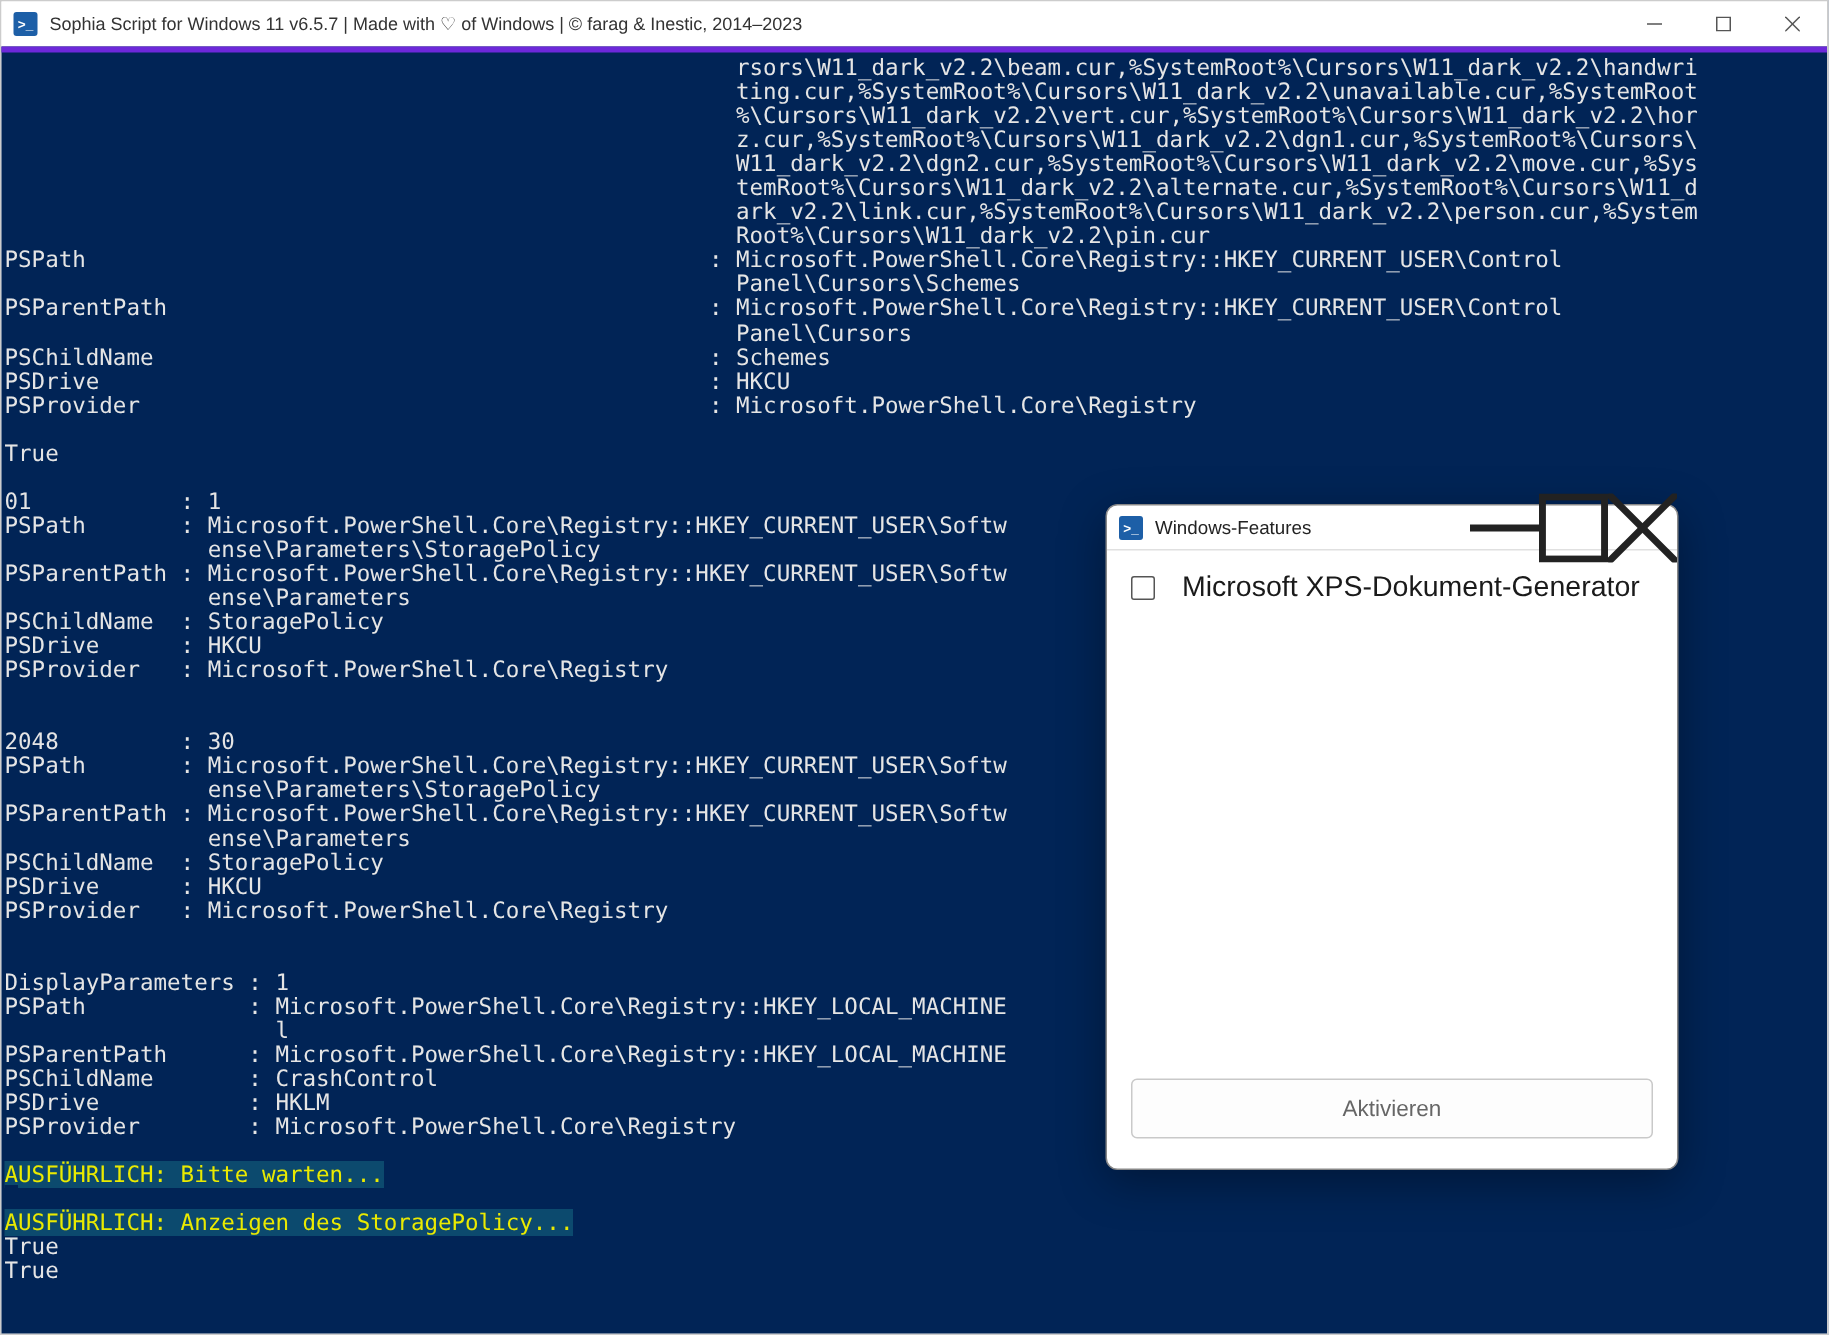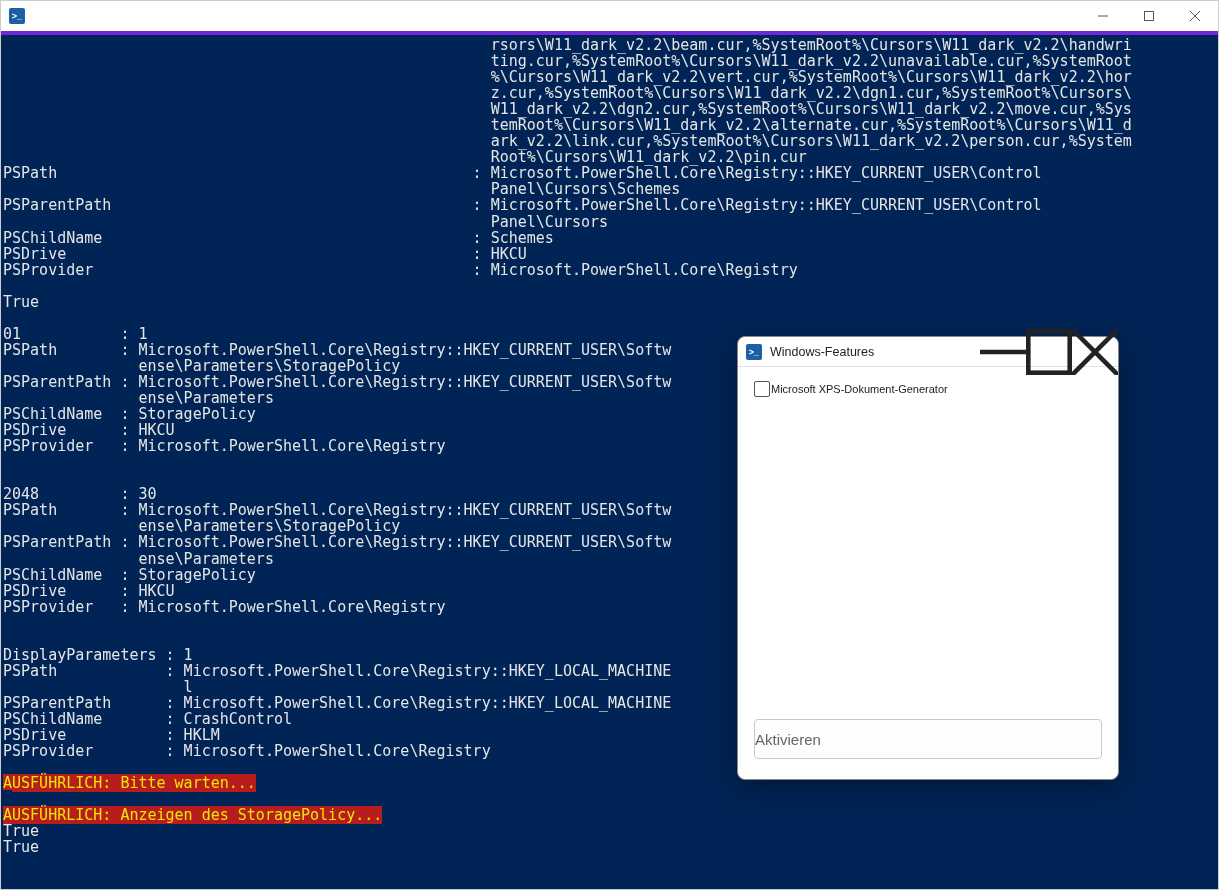--- a/index.html
+++ b/index.html
@@ -61,21 +61,21 @@
   overflow: hidden;
   padding: 2px 14px 0 2px;
   border-top: 4px solid #6d28d9;
 }
 .console .verbose {
   background: #012456;
   color: #eaea00;
   display: inline;
 }
 .console .verbose-hl {
-  background: #b91c1c;
+  background: #0c4a6e;
   color: #eaea00;
   display: inline;
 }
 
 
 .dialog {
   position: absolute;
   left: 737px;
   top: 336px;
   width: 382px;
@@ -119,53 +119,54 @@
 }
 .dialog .dlg-body {
   flex: 1;
   padding: 14px 16px;
   display: flex;
   flex-direction: column;
 }
 .dialog .chk-row {
   display: flex;
   align-items: center;
-  gap: 1px;
+  gap: 18px;
   margin-bottom: 18px;
-  font-size: 11px;
+  font-size: 19px;
   color: #1a1a1a;
 }
 .dialog .chk {
   width: 16px; height: 16px;
   border: 1.5px solid #555;
   border-radius: 2px;
   background: #fff;
 }
 .dialog .btn-row {
   padding: 0 16px 20px 16px;
 }
 .dialog .btn {
   width: 100%;
   height: 40px;
   border: 1px solid #c9c9c9;
   background: #fdfdfd;
   border-radius: 4px;
   display: flex;
   align-items: center;
-  justify-content: flex-start;
+  justify-content: center;
   color: #666;
   font-size: 15px;
 }
 </style>
 </head>
 <body>
 
 <div class="main-window">
   <div class="titlebar">
     <div class="ps-icon">&gt;_</div>
+    <span>Sophia Script for Windows 11 v6.5.7 | Made with ♡ of Windows | © farag &amp; Inestic, 2014–2023</span>
     <div class="spacer"></div>
     <div class="wbtn">
       <svg viewBox="0 0 10 10">
           <line x1="0" y1="5" x2="10" y2="5" stroke="#555" stroke-width="1"></line>
         </svg>
     </div>
     <div class="wbtn">
       <svg viewBox="0 0 10 10">
           <rect x="0.5" y="0.5" width="9" height="9" fill="none" stroke="#555" stroke-width="1"></rect>
         </svg>

